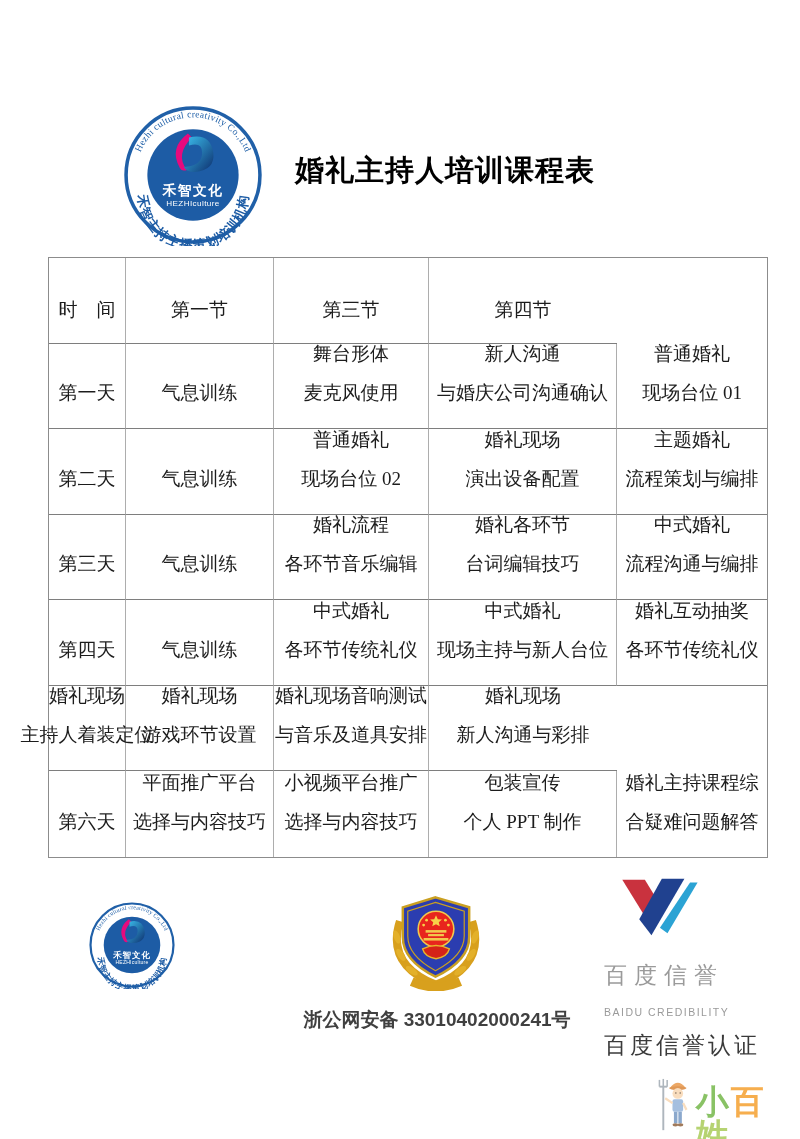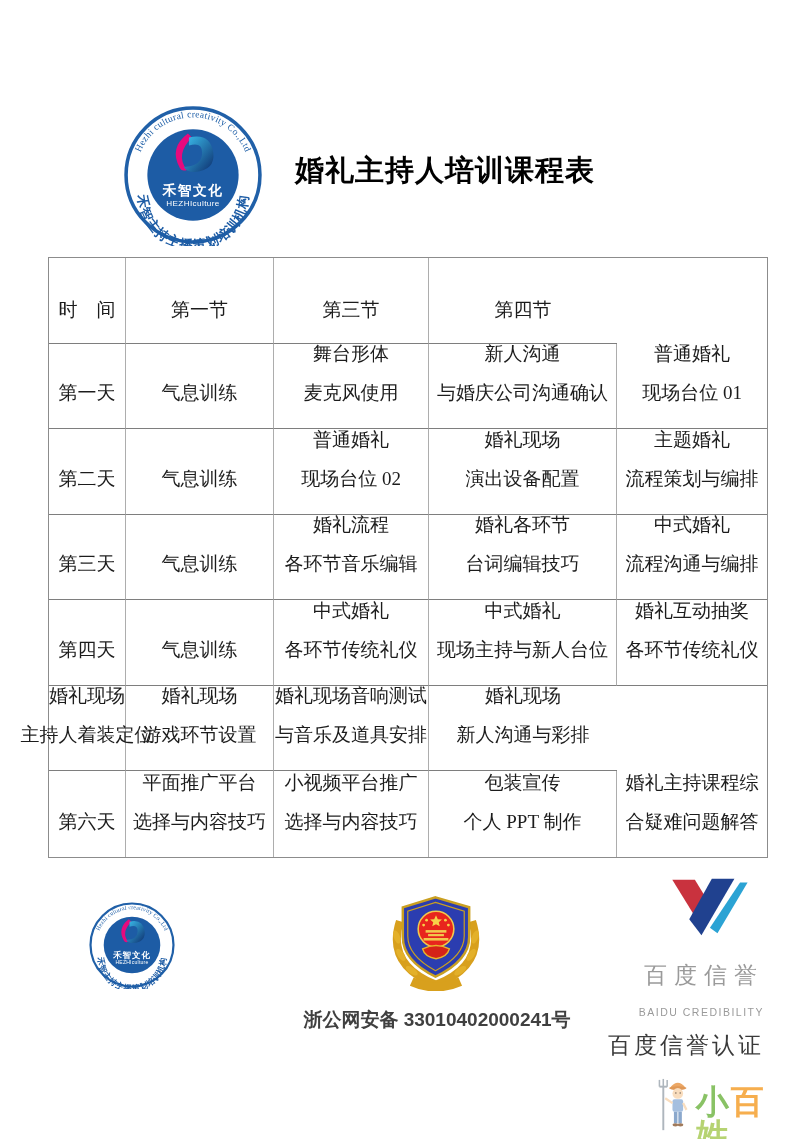--- a/index.html
+++ b/index.html
@@ -30,21 +30,21 @@
   .cell.th{padding-bottom:24px;font-weight:normal;}
 
   
   .logo-footer{position:absolute;left:88px;top:901px;}
   .copyright{position:absolute;left:33px;top:999px;font-size:19px;font-weight:bold;color:#111;
              font-family:"Liberation Sans","DejaVu Sans",sans-serif;}
   .badge{position:absolute;left:384px;top:885px;}
   .police{position:absolute;left:297px;top:1007px;width:280px;text-align:center;
           font-size:19px;font-weight:bold;color:#404040;
           font-family:"Liberation Sans","DejaVu Sans",sans-serif;}
-  .baidu{position:absolute;left:604px;top:874px;width:160px;text-align:right;
+  .baidu{position:absolute;left:604px;top:874px;width:160px;text-align:left;
          font-family:"Liberation Sans","DejaVu Sans",sans-serif;}
   .baidu-cn{margin-top:2px;font-size:23px;color:#9a9a9a;letter-spacing:7px;}
   .baidu-en{margin-top:15px;font-size:10.5px;color:#9a9a9a;letter-spacing:1.5px;}
   .baidu-cert{margin-top:12px;font-size:23px;color:#3a3a3a;letter-spacing:3px;}
 
   
   .watermark{position:absolute;left:656px;top:1077px;width:144px;opacity:.8;}
   .wm-row{display:flex;align-items:flex-start;}
   .wm-brand{font-size:33px;line-height:33px;margin-top:9px;font-weight:bold;letter-spacing:2px;}
   .wm-brand .c1{color:#6cb33f;}

